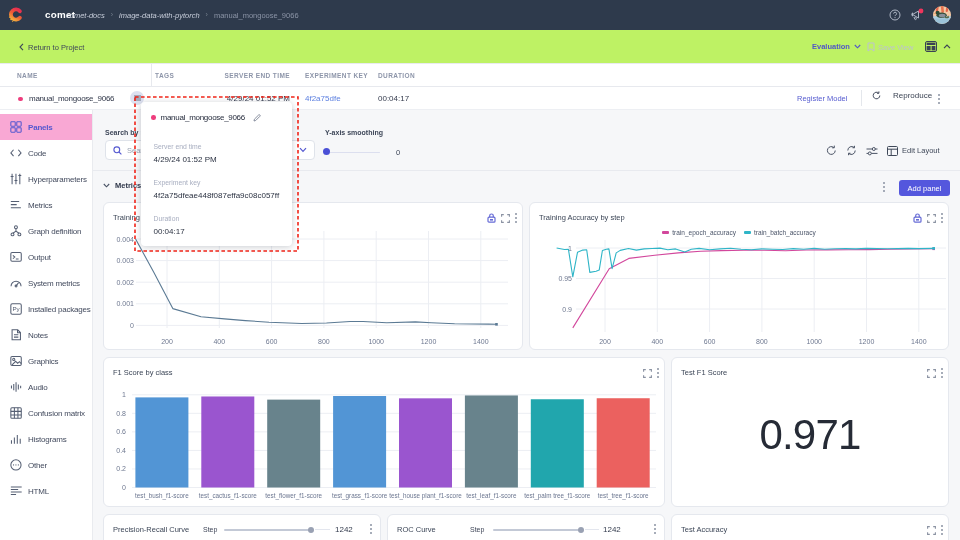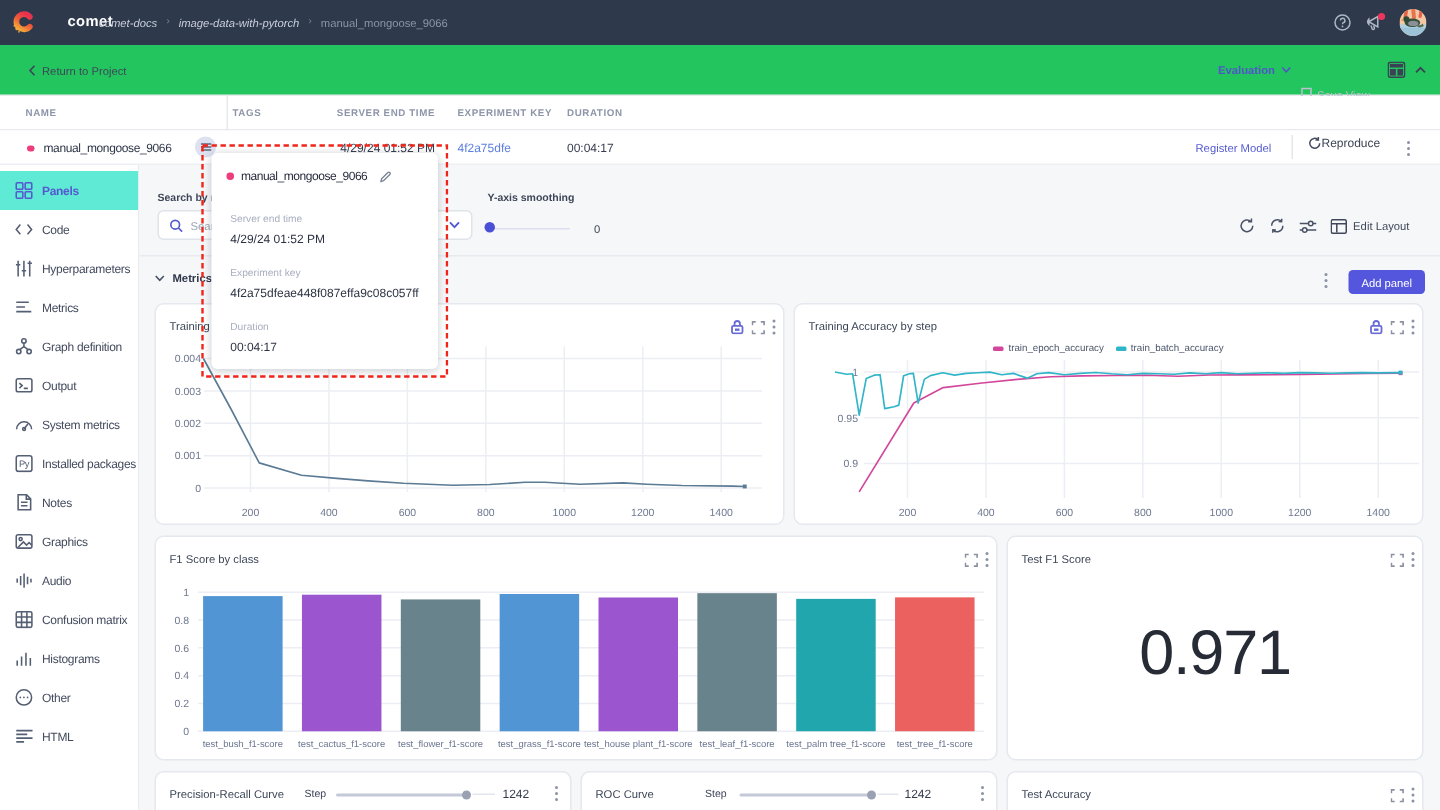--- a/index.html
+++ b/index.html
@@ -10,48 +10,48 @@
 
   
   .topnav { position:absolute; left:0; top:0; width:960px; height:30px; background:#2e3a4c; }
   .brand-text { position:absolute; left:23px; top:8.5px; color:#fff; font-size:9.8px; font-weight:bold; letter-spacing:.3px;padding-left:22px; }
   .crumbs { position:absolute; left:66px; top:0; height:30px; display:flex; align-items:center; gap:6px; font-size:7.5px; }
   .crumb-a { color:#c8cedb;font-style:italic; }
   .crumb-last { color:#8b94a6; }
   .crumb-sep { color:#76808f; font-size:7px; margin-top:-1px; }
 
   
-  .subnav { position:absolute; left:0; top:30px; width:960px; height:34px; background:#22c55e; border-bottom:1px solid #e9ebef; }
+  .subnav { position:absolute; left:0; top:30px; width:960px; height:34px; background:#bef264; border-bottom:1px solid #e9ebef; }
   .back-link { position:absolute; left:19px; top:9px; display:flex; align-items:center; gap:4px; color:#3e4759; font-size:7.5px; }
   .eval-link { position:absolute; left:812px; top:42px; display:flex; align-items:center; gap:4px; color:#5055c9; font-size:7.5px; font-weight:bold; }
-  .saveview { position:absolute; left:867px; top:58px; display:flex; align-items:center; gap:3px; color:#bcc2cf; font-size:7.5px;justify-content:space-between; }
+  .saveview { position:absolute; left:867px; top:42px; display:flex; align-items:center; gap:3px; color:#bcc2cf; font-size:7.5px;justify-content:space-between; }
   .layout-toggle { position:absolute; left:925px; top:41px; display:flex; align-items:center; gap:6px; }
 
   
   .thead { position:absolute; left:0; top:64px; width:960px; height:23px; background:#fff; border-bottom:1px solid #e7e9ee; font-size:6.5px; letter-spacing:.4px; color:#8d95a9; font-weight:bold; }
   .thead > div { position:absolute; top:8px; }
   .col-divider { position:absolute; left:151px; top:64px; width:1px; height:46px; background:#e7e9ee; }
   .trow { position:absolute; left:0; top:87px; width:960px; height:23px; background:#fff; border-bottom:1px solid #edeff3; }
   .exp-dot { position:absolute; border-radius:50%; background:#ee3d7d; }
   .row-name { position:absolute; left:29px; top:7px; font-size:8px; letter-spacing:-0.25px; color:#2e3547; }
   .row-hoverbtn { position:absolute; left:130px; top:4px; width:14px; height:14px; border-radius:50%; background:#dde1f0; display:flex; align-items:center; justify-content:center; }
   .row-date { position:absolute; left:210px; width:80px; top:7px; text-align:right; font-size:8px; color:#353c4e; }
   .row-key { position:absolute; left:305px; top:7px; font-size:8px; color:#5b7fe0; }
   .row-dur { position:absolute; left:378px; top:7px; font-size:8px; color:#353c4e; }
   .row-register { position:absolute; left:797px; top:7px; font-size:7.5px; color:#565cd0; }
   .row-vdiv { position:absolute; left:861px; top:3px; width:1px; height:16px; background:#e4e7ec; }
-  .row-reproduce { position:absolute; left:872px; top:4px; display:flex; align-items:center; gap:0; color:#3c4454; font-size:8px; }
+  .row-reproduce { position:absolute; left:872px; top:4px; display:flex; align-items:center; gap:12px; color:#3c4454; font-size:8px; }
   .kebab { display:inline-flex; flex-direction:column; gap:2px; align-items:center; }
   .kebab i { width:2px; height:2px; border-radius:50%; background:#8a92a2; display:block; }
 
   
   .sidebar { position:absolute; left:0; top:110px; width:93px; height:430px; background:#fff; border-right:1px solid #e9ebef; padding-top:4px; }
   .side-item { height:26px; display:flex; align-items:center; gap:6px; padding-left:10px; font-size:8px; letter-spacing:-0.2px; color:#434b5e; cursor:pointer; white-space:nowrap; }
   .side-item svg { flex:0 0 auto; }
-  .side-item.active { background:#5eead4; color:#5558cf; font-weight:bold; }
+  .side-item.active { background:#f9a8d4; color:#5558cf; font-weight:bold; }
 
   
   .main { position:absolute; left:93px; top:110px; width:867px; height:430px; background:#f6f7f9; }
   .search-label { position:absolute; left:12px; top:19px; font-size:7px; font-weight:bold; color:#3d4658; }
   .search-box { position:absolute; left:12px; top:30px; width:210px; height:20px; background:#fff; border:1px solid #dfe3ea; border-radius:4px; display:flex; align-items:center; }
   .search-box .ph { font-size:7.5px; color:#9aa2b2; margin-left:5px; }
   .search-box .chev { position:absolute; right:7px; top:6px; }
   .smooth-label { position:absolute; left:232px; top:19px; font-size:7px; font-weight:bold; color:#3d4658; }
   .slider { position:absolute; left:230px; top:36px; width:60px; height:12px; }
   .slider .track { position:absolute; left:4px; top:5.5px; width:53px; height:1.5px; background:#dcdfef; border-radius:1px; }

